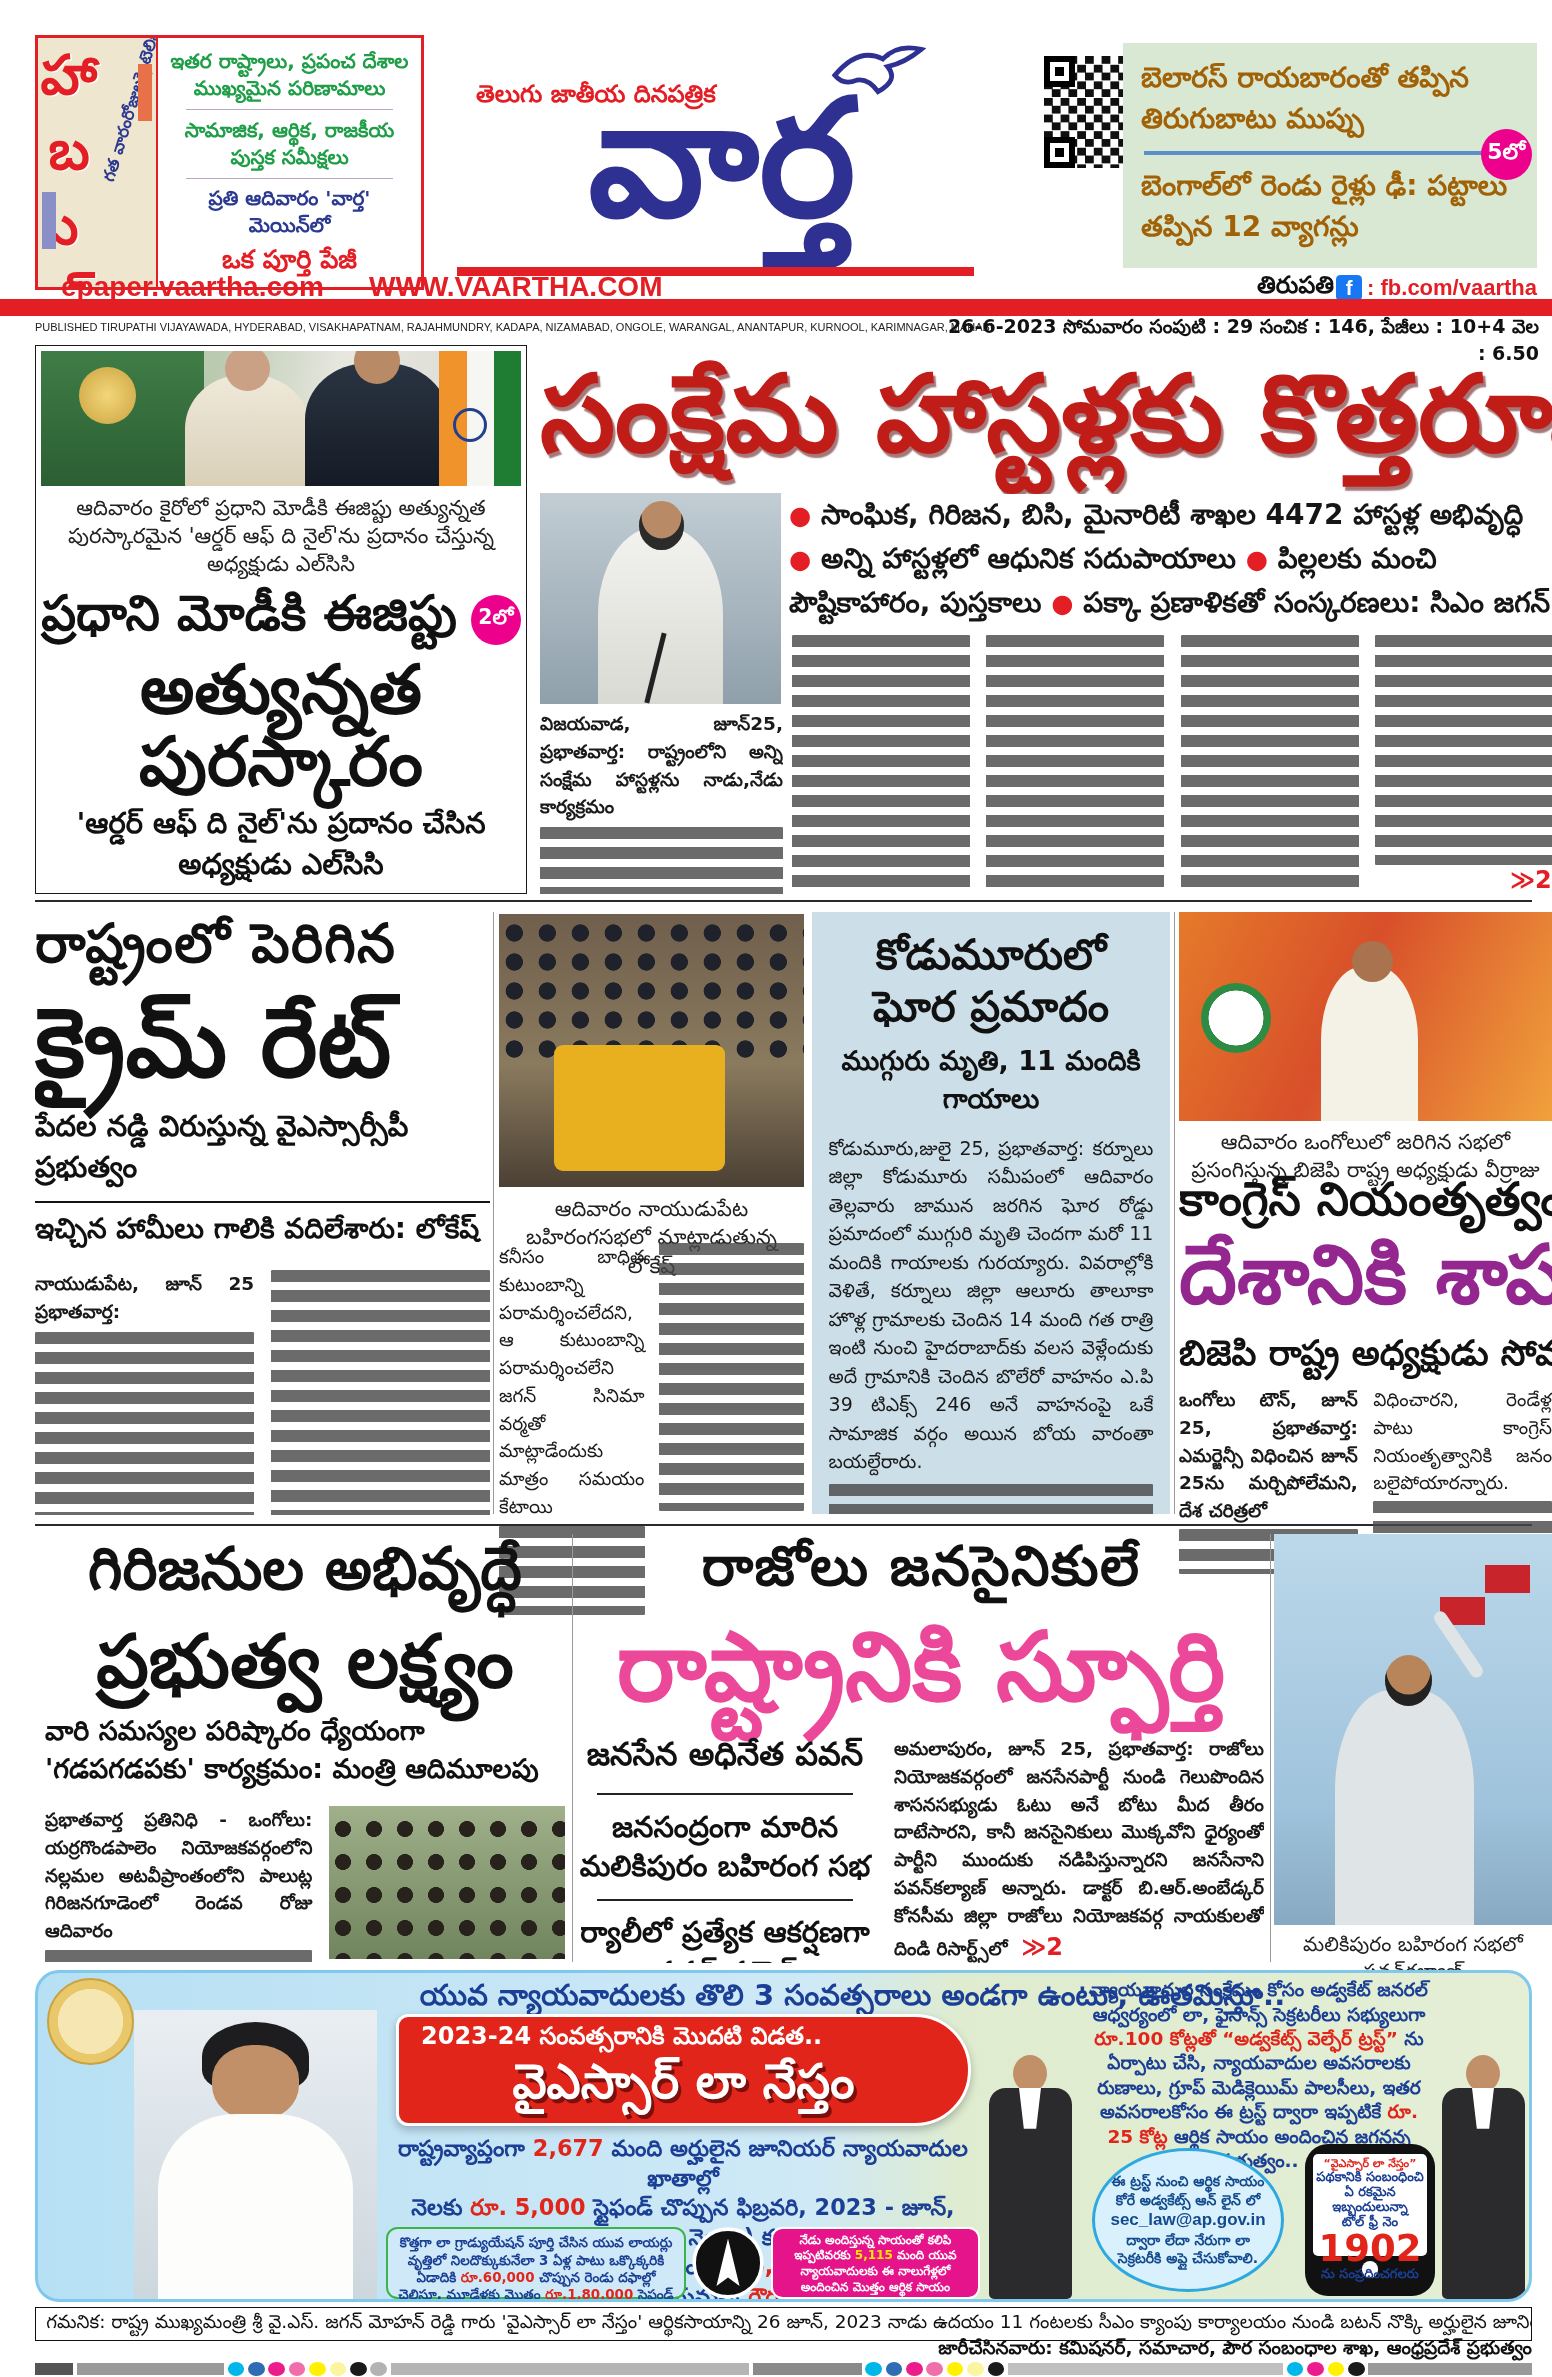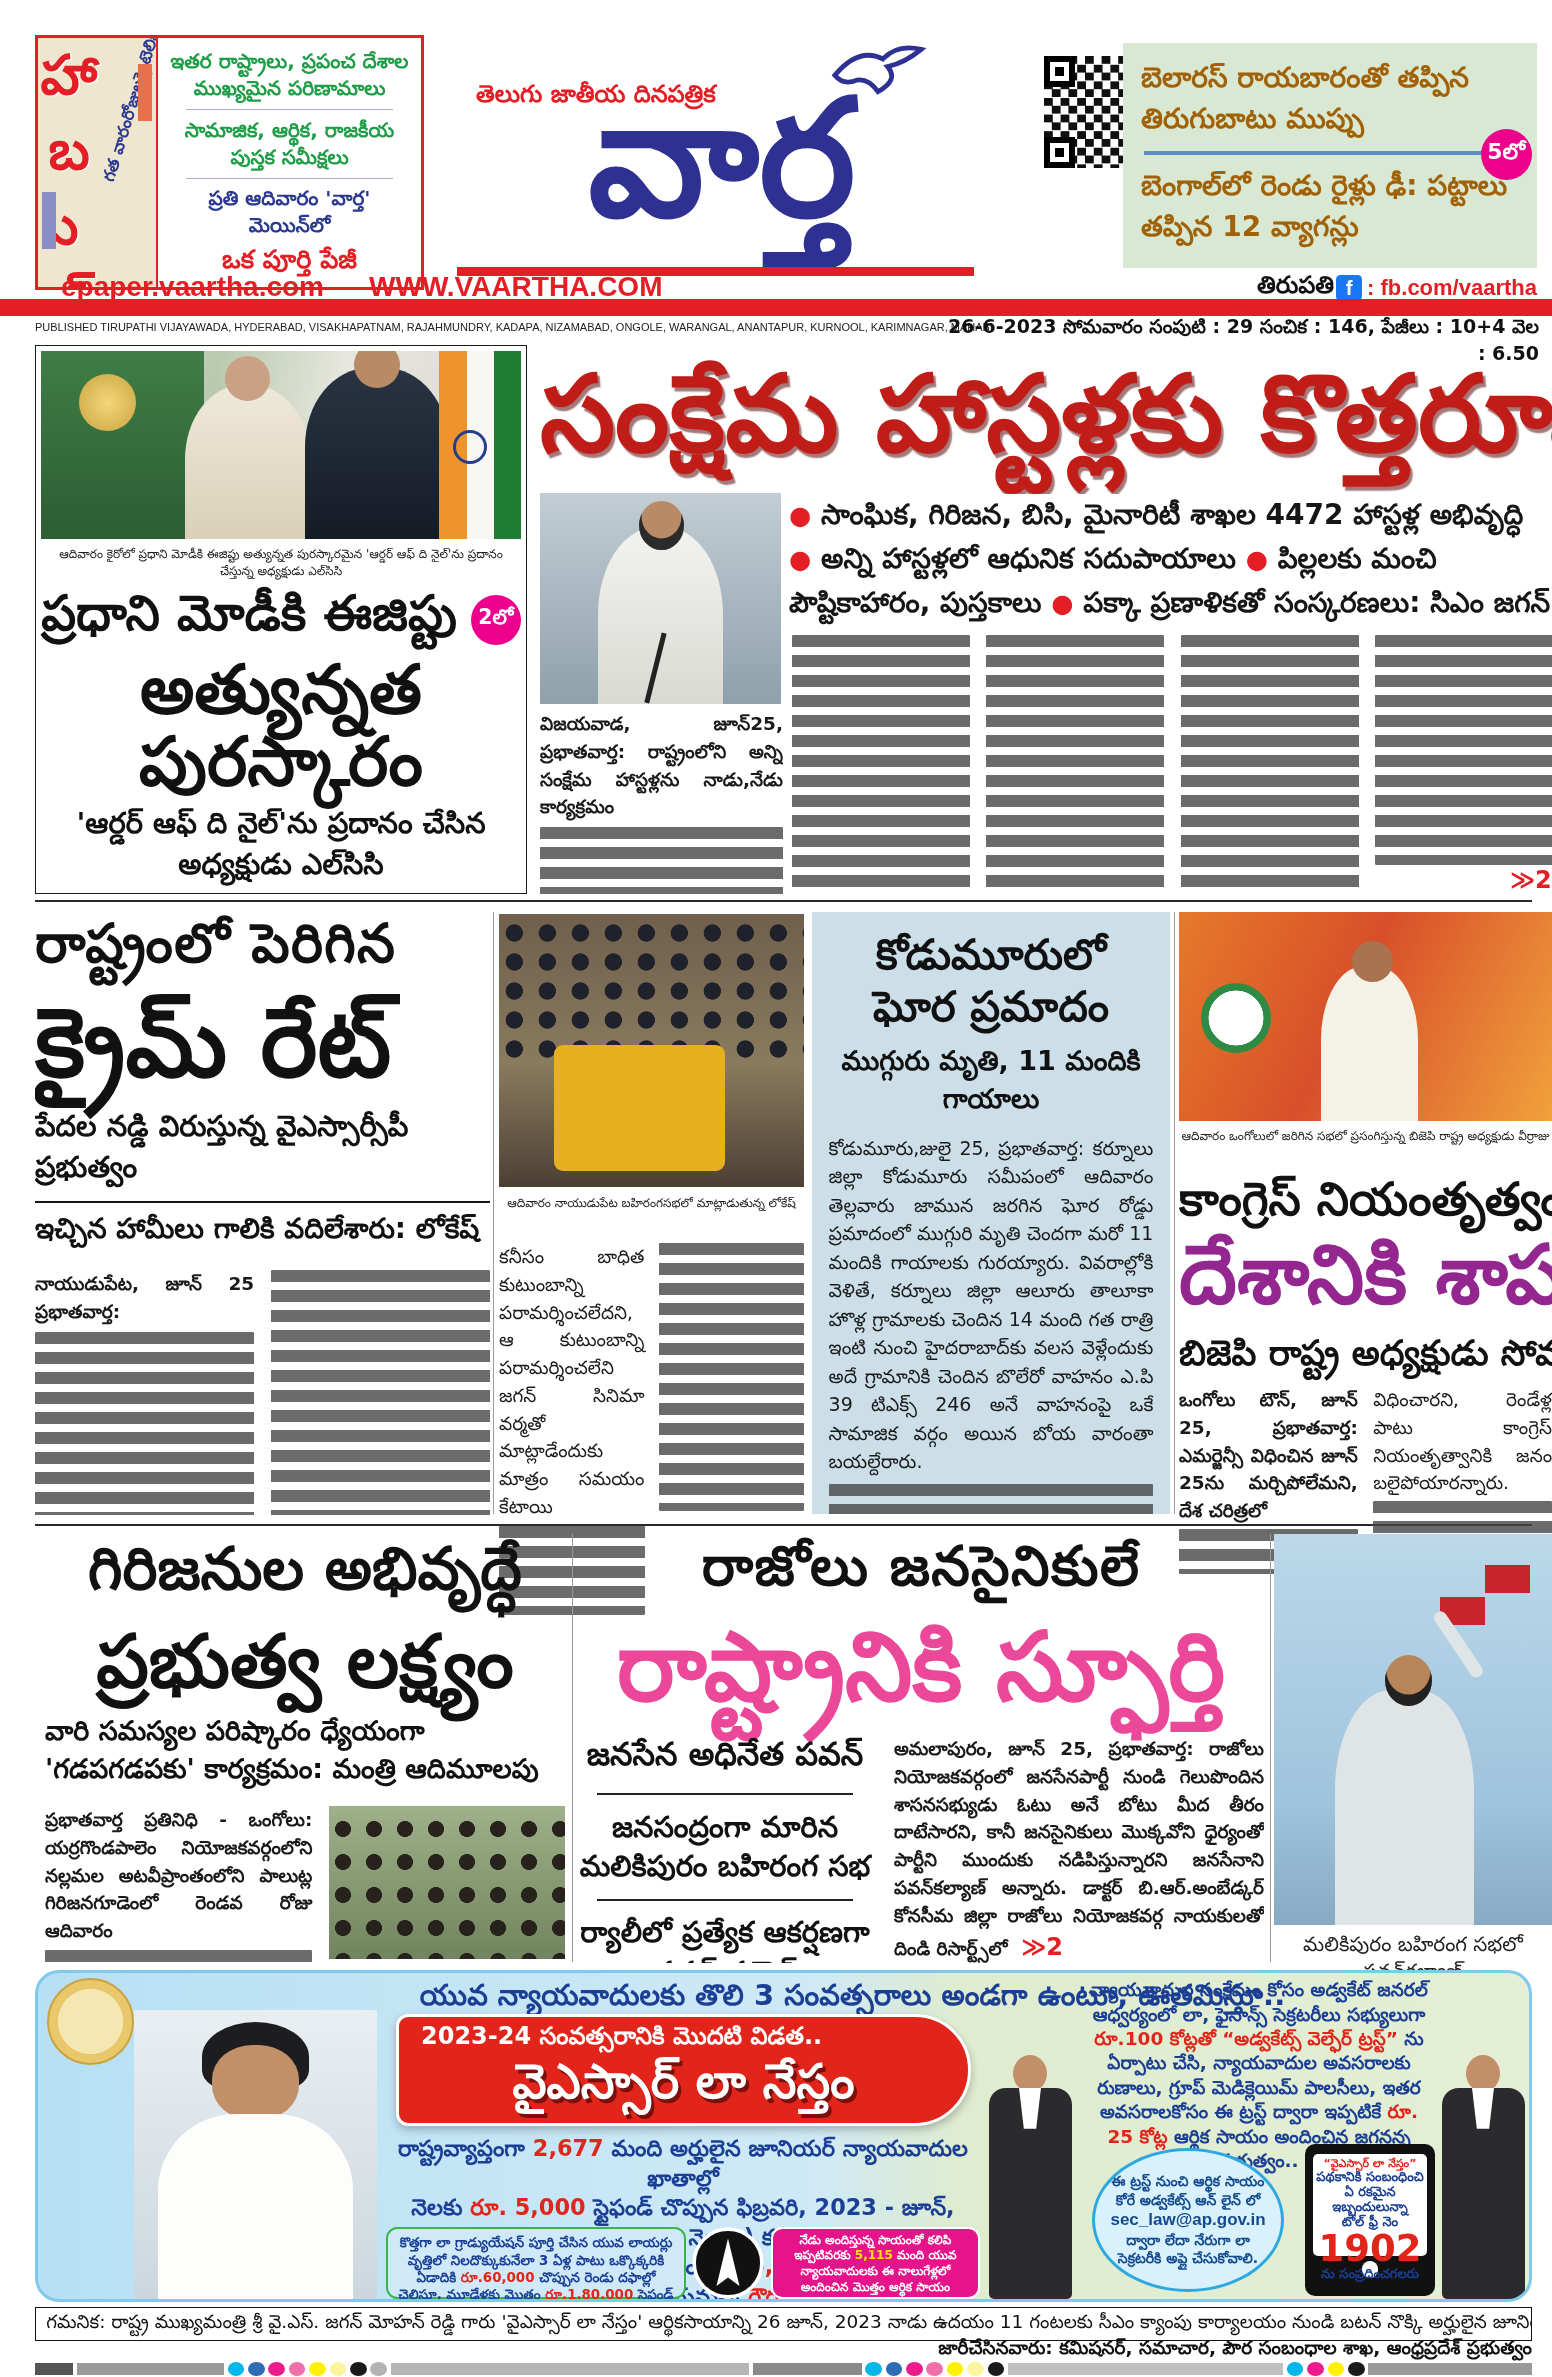--- a/index.html
+++ b/index.html
@@ -6,21 +6,21 @@
   body{width:1552px;height:2377px;position:relative;background:#fff;
        font-family:"DejaVu Sans",sans-serif;color:#111;overflow:hidden}
   .abs{position:absolute}
   .ctr{text-align:center}
   .gk{background-image:repeating-linear-gradient(to bottom,#464646 0 12px,transparent 12px 20px);opacity:.8;border-radius:1.3px}
   .red{color:#e31e24}.blue{color:#2b3990}.green{color:#1e9e46}
   .more{color:#e31e24;font-weight:bold;font-size:24px;font-family:"DejaVu Sans",sans-serif}
   .badge{background:#ec008c;color:#fff;border-radius:50%;display:flex;align-items:center;justify-content:center;font-weight:bold}
   .rule-h{background:#2a2a2a}
   .rule-v{background:#9a9a9a;width:1.3px}
-  .cap{font-size:12px;line-height:1.35;color:#222;text-align:center}
+  .cap{font-size:21px;line-height:1.35;color:#222;text-align:center}
   .bodytxt{font-size:18.5px;line-height:1.5;text-align:justify;color:#1a1a1a}
   .dl{font-weight:bold}
   
   #promo{left:35px;top:35px;width:383px;height:249px;border:3.2px solid #e31e24;display:flex;background:#fff}
   #promo .pleft{width:118px;background:#efe6cf;position:relative;overflow:hidden;border-right:2.6px solid #e31e24}
   #promo .vtitle{writing-mode:vertical-rl;text-orientation:upright;font-size:55px;font-weight:bold;color:#e31e24;line-height:1;position:absolute;left:11.5px;top:7.7px;text-shadow:1.3px 1.3px 0 #fff}
   #promo .slant{position:absolute;left:61px;top:140px;transform:rotate(-73deg);transform-origin:left top;color:#2b3990;font-size:16.6px;font-weight:bold;white-space:nowrap}
   #promo .deco1{position:absolute;right:3.8px;top:25.5px;width:14px;height:57px;background:#e8714a}
   #promo .deco2{position:absolute;left:3.8px;bottom:38px;width:14px;height:57px;background:#8a8fc7}
   #promo .pright{flex:1;padding:10.2px 9px;display:flex;flex-direction:column;justify-content:space-between;text-align:center}
@@ -165,21 +165,21 @@
   #ad-right{position:absolute;left:944px;top:3.8px;width:549px;height:322px}
   .lawyer{position:absolute;bottom:0;width:96px}
   .lawyer .lhead{width:34px;height:37px;border-radius:50%;background:#c29068;margin:0 auto}
   .lawyer .gown{width:83px;height:211px;background:#2b2b2e;border-radius:16.6px 16.6px 5.1px 5.1px;margin:-3.8px auto 0;position:relative}
   .lawyer .gown::before{content:"";position:absolute;left:50%;top:0;transform:translateX(-50%);width:22px;height:41px;background:#fff;clip-path:polygon(0 0,100% 0,78% 100%,22% 100%)}
   #lawyerF{left:0}
   #lawyerM{right:0}
   #ad-rtext{position:absolute;left:102px;top:1.3px;width:350px;font-size:18.5px;font-weight:bold;color:#1b3f94;text-align:center;line-height:1.32}
   #ad-rtext .hl{color:#e1251b}
   #ad-bubble{position:absolute;left:110px;top:171px;width:192px;height:144px;border-radius:50%;background:#d8f1fc;border:3.8px solid #2da8e0;box-sizing:border-box;display:flex;align-items:center;justify-content:center;padding:16.6px 14px;text-align:center;font-size:14px;font-weight:bold;color:#134a8e;line-height:1.3}
-  #ad-phone{position:absolute;left:323px;top:167px;width:130px;height:152px;background:#111;border-radius:10px;padding:10.2px 7.7px 18px;box-sizing:border-box}
+  #ad-phone{position:absolute;left:323px;top:167px;width:130px;height:152px;background:#111;border-radius:23px;padding:10.2px 7.7px 18px;box-sizing:border-box}
   #ad-phone .screen{background:#fff;height:102px;border-radius:5.1px;padding:3.8px 2.6px;box-sizing:border-box;text-align:center;line-height:1.15}
   #ad-phone .pt{color:#e1251b;font-size:11px;font-weight:bold}
   #ad-phone .ps{color:#1b3f94;font-size:13px;font-weight:bold}
   #ad-phone .pn{color:#e1251b;font-size:37px;font-weight:bold;line-height:1}
   #ad-phone .home{width:16.6px;height:16.6px;background:#fff;border-radius:50%;margin:5.1px auto 0}
   #adnote{left:35px;top:2307px;width:1497px;box-sizing:border-box;border:1.9px solid #111;background:#fff;font-size:18.5px;padding:3.2px 10.2px;white-space:nowrap;overflow:hidden}
   #issuer{left:35px;top:2337px;width:1497px;text-align:right;font-size:18.5px;font-weight:bold}
   
   #cbars{left:35px;top:2362px;width:1497px;height:14px;display:flex;align-items:center;gap:3.8px}
   #cbars .bar{height:11.5px;background:#9a9a9a}

